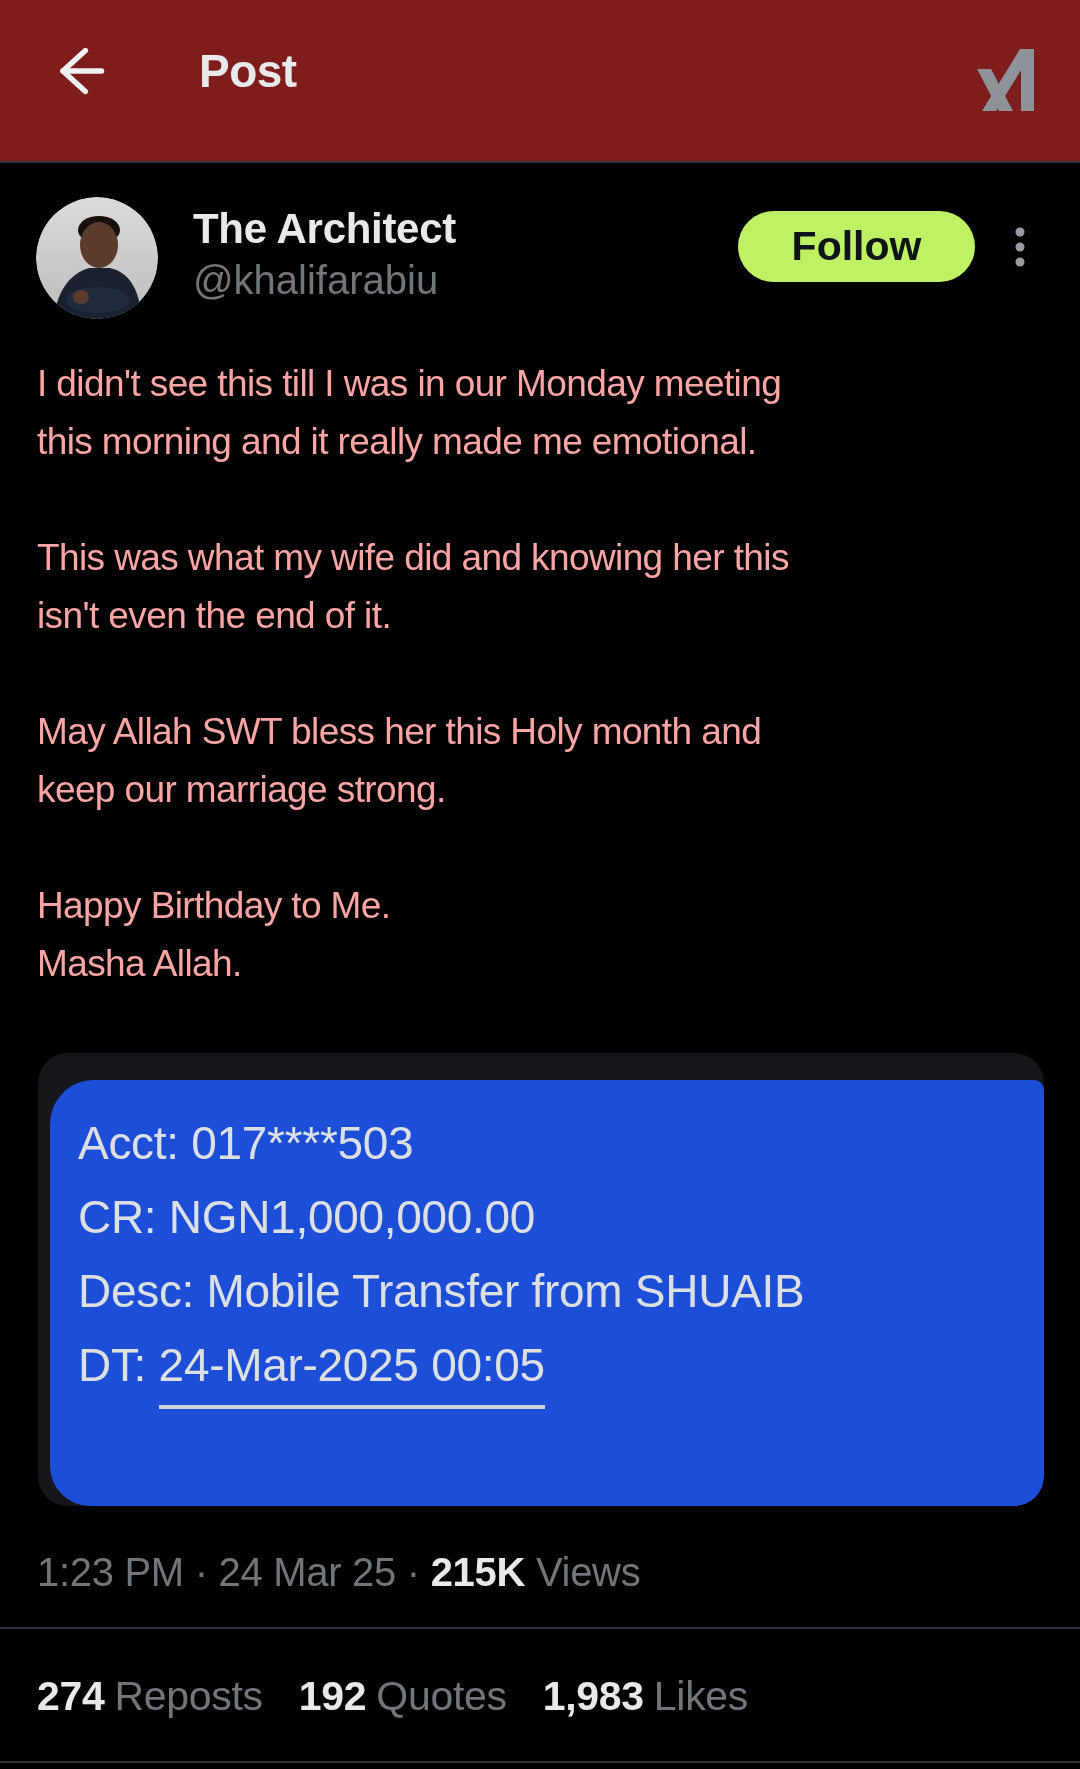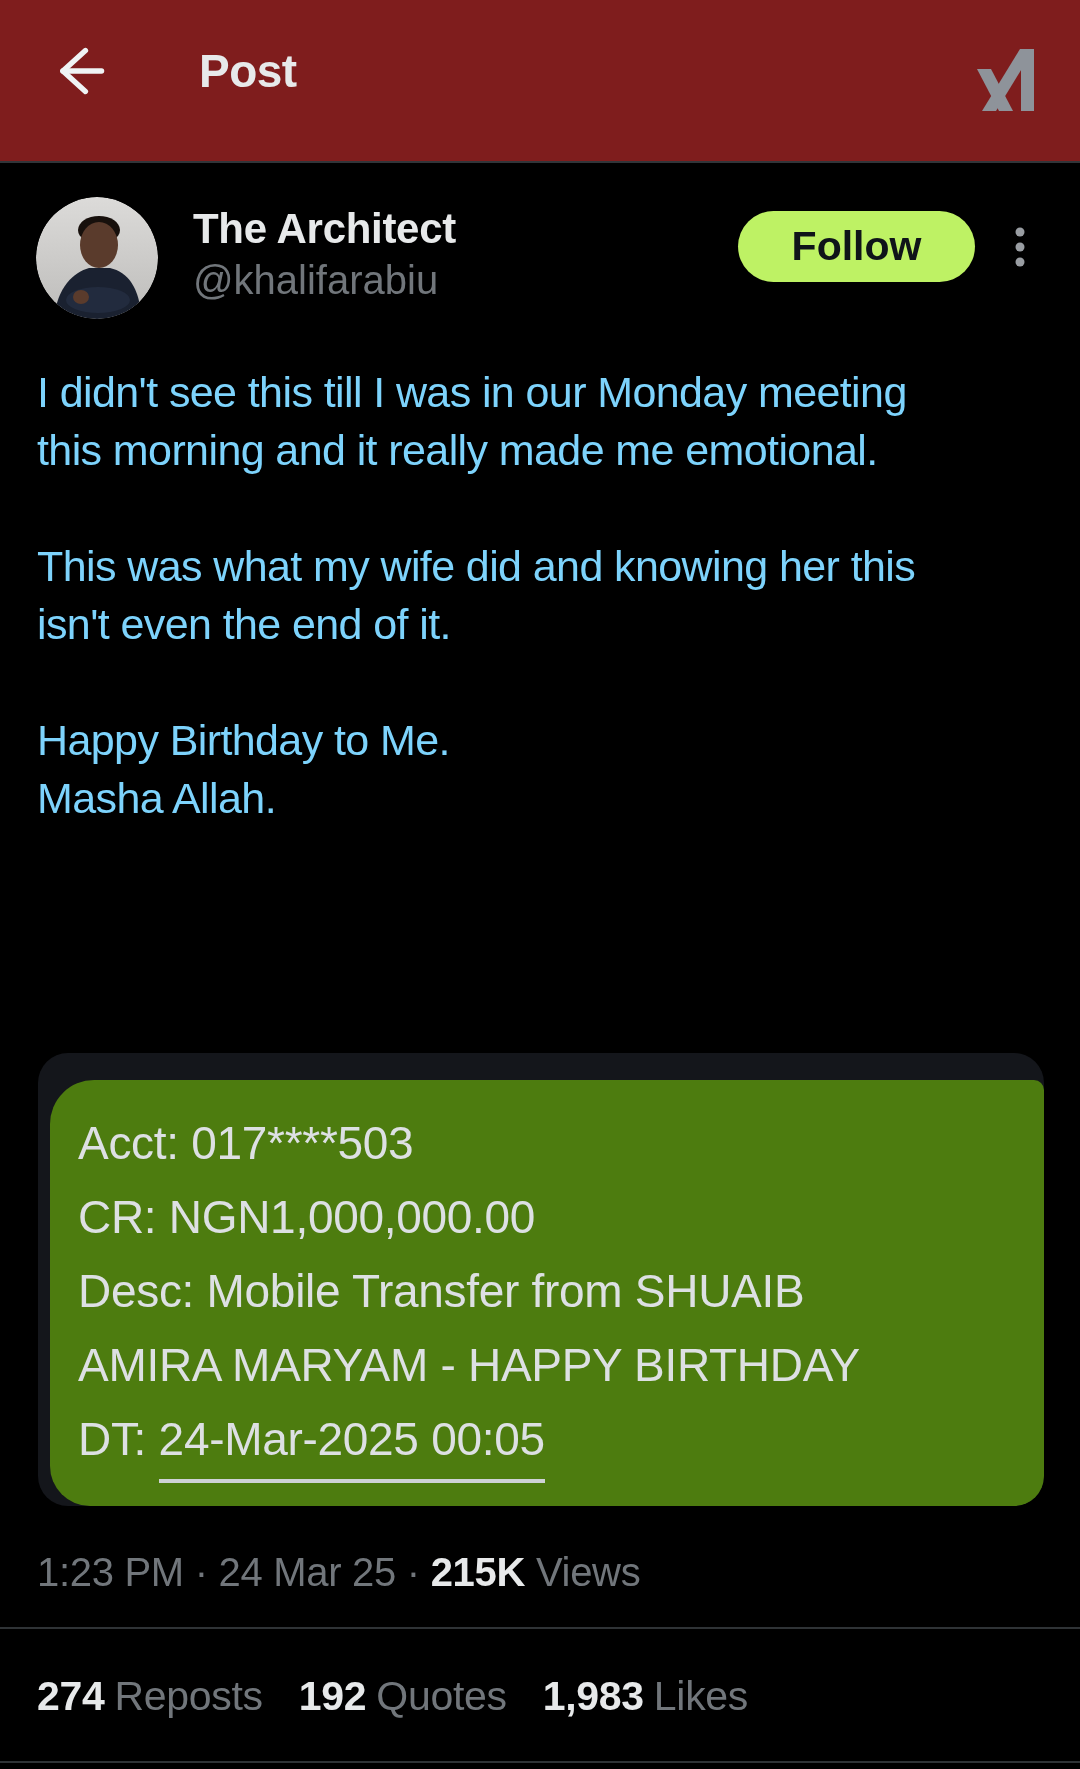--- a/index.html
+++ b/index.html
@@ -15,25 +15,25 @@
   .logo{position:absolute;left:972px;top:42px;width:68px;height:70px;}
   
   .avatar{position:absolute;left:36px;top:197px;width:122px;height:122px;border-radius:50%;overflow:hidden;cursor:pointer;}
   .author-name{position:absolute;left:193px;top:205px;font-size:42px;font-weight:700;color:#e7e9ea;letter-spacing:-0.3px;cursor:pointer;}
   .author-handle{position:absolute;left:193px;top:258px;font-size:40px;color:#71767b;cursor:pointer;}
   .follow-btn{position:absolute;left:738px;top:211px;width:237px;height:71px;background:#bef264;color:#0f1419;
     border:none;border-radius:36px;font-family:inherit;font-size:41px;font-weight:700;cursor:pointer;}
   .more-btn{position:absolute;left:1002px;top:220px;width:36px;height:60px;background:none;border:none;padding:0;cursor:pointer;}
   
   .tweet-text{position:absolute;left:37px;top:347px;width:1020px;}
-  .tweet-text p{margin:16px 0 58px 0;font-size:43px;line-height:58px;letter-spacing:-0.6px;color:#7dd3fc;white-space:pre-line;}
+  .tweet-text p{margin:8px 0 58px 0;font-size:37px;line-height:58px;letter-spacing:-0.6px;color:#fca5a5;white-space:pre-line;}
   .tweet-text p:last-child{margin-bottom:0;}
   
   .media-card{position:absolute;left:38px;top:1053px;width:1006px;height:453px;border-radius:30px;background:#14161b;overflow:hidden;cursor:pointer;}
-  .sms-bubble{position:absolute;left:12px;top:27px;right:0;bottom:0;background:#4d7c0f;border-radius:44px 10px 28px 40px;
+  .sms-bubble{position:absolute;left:12px;top:27px;right:0;bottom:0;background:#1d4ed8;border-radius:44px 10px 28px 40px;
     padding:26px 30px 0 28px;box-sizing:border-box;font-size:46px;line-height:74px;color:#dde0e3;letter-spacing:-0.3px;}
   .sms-line{white-space:nowrap;}
   .dt-underline{display:inline-block;border-bottom:4px solid #ced2d6;padding-bottom:14px;line-height:52px;}
   
   .meta-row{position:absolute;left:37px;top:1550px;font-size:40px;color:#71767b;letter-spacing:-0.3px;}
   .meta-row .views-count{color:#e7e9ea;font-weight:700;}
   .divider{position:absolute;left:0;width:1080px;height:2px;background:#2f3336;}
   .divider.mid{top:1627px;}
   .divider.bottom{top:1761px;}
   .stats-row{position:absolute;left:37px;top:1673px;display:flex;gap:36px;font-size:41px;color:#71767b;letter-spacing:-0.3px;}
@@ -96,30 +96,31 @@
       <circle cx="18" cy="42" r="4.5" fill="#999da2"></circle>
     </svg>
   </span>
 </button>
 
 <div class="tweet-text">
   <p>I didn't see this till I was in our Monday meeting
 this morning and it really made me emotional.</p>
   <p>This was what my wife did and knowing her this
 isn't even the end of it.</p>
+  <p>May Allah SWT bless her this Holy month and
+keep our marriage strong.</p>
   <p>Happy Birthday to Me.
 Masha Allah.</p>
 </div>
 
 <div class="media-card">
   <div class="sms-bubble">
     <div class="sms-line">Acct: 017****503</div>
     <div class="sms-line">CR: NGN1,000,000.00</div>
     <div class="sms-line">Desc: Mobile Transfer from SHUAIB</div>
-    <div class="sms-line">AMIRA MARYAM - HAPPY BIRTHDAY</div>
     <div class="sms-line"><span>DT: </span><span class="dt-underline">24-Mar-2025 00:05</span></div>
   </div>
 </div>
 
 <div class="meta-row"><span>1:23 PM</span> <span>·</span> <span>24 Mar 25</span> <span>·</span> <span class="views-count">215K</span> <span>Views</span></div>
 
 <div class="divider mid"></div>
 
 <div class="stats-row">
   <div class="stat"><span class="count">274</span><span>Reposts</span></div>

